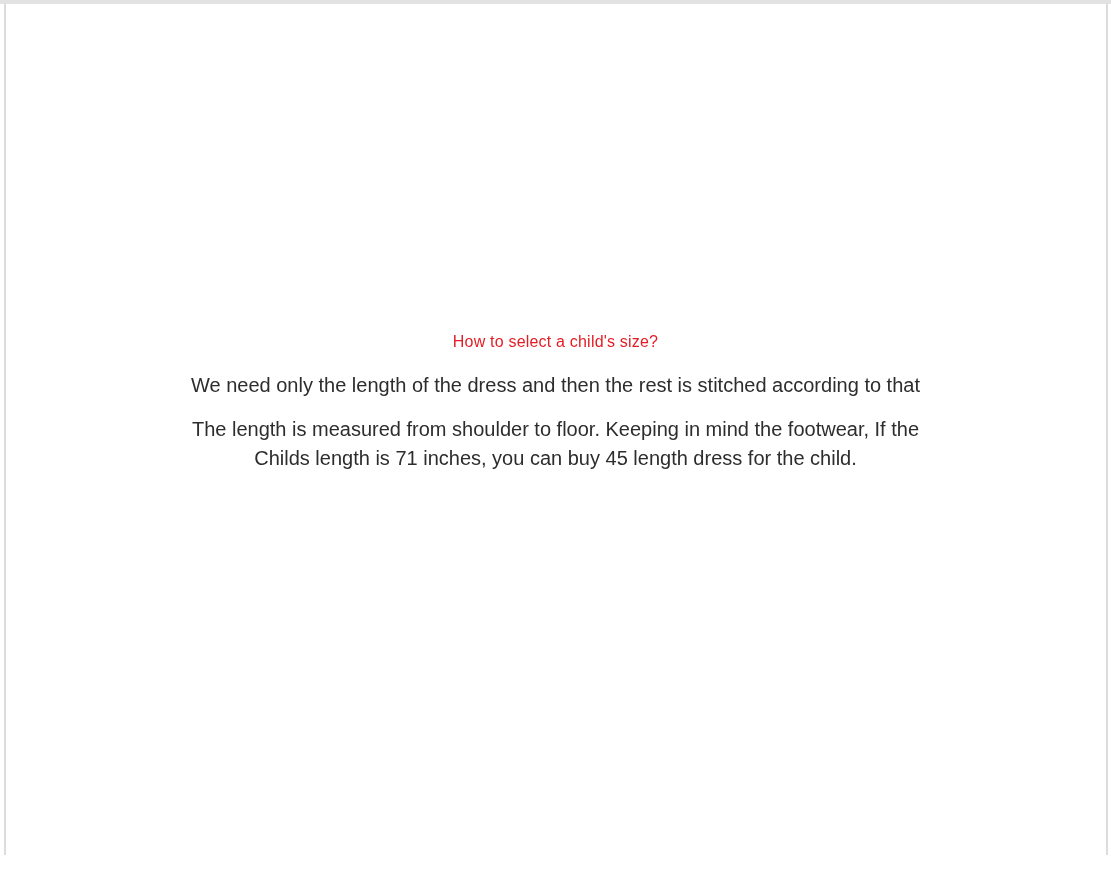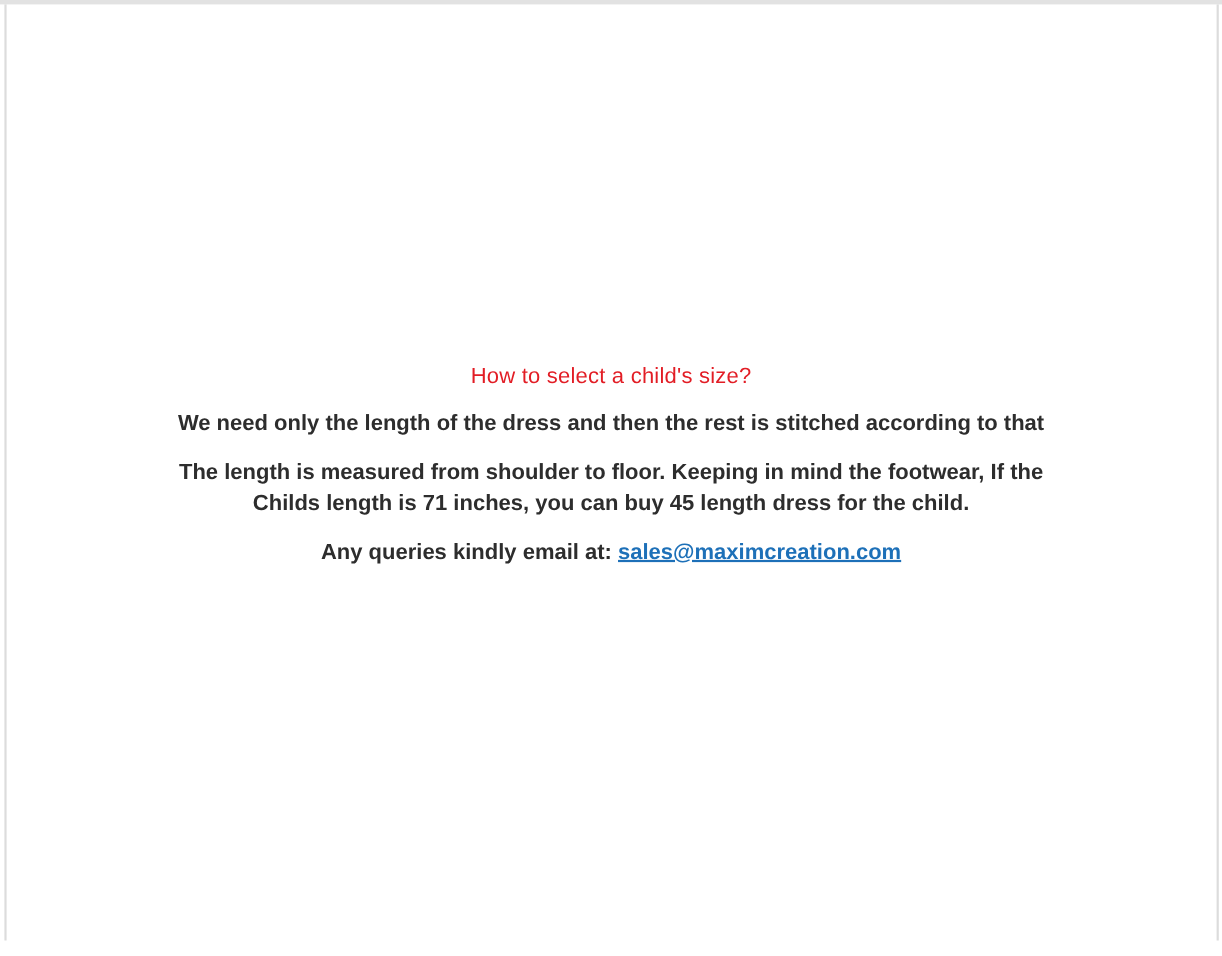--- a/index.html
+++ b/index.html
@@ -33,32 +33,32 @@
   .edge-line.right { right: 3px; }
   .content {
     position: absolute;
     top: 327px;
     left: 50%;
     transform: translateX(-50%);
     width: 1000px;
     text-align: center;
   }
   .heading {
-    font-size: 20px;
+    font-size: 16px;
     line-height: 30px;
     font-weight: 400;
     color: #e21d25;
     margin: 0 0 14px 0;
     letter-spacing: 0.2px;
     text-align: center;
   }
   .para {
     font-size: 20px;
     line-height: 29px;
-    font-weight: 700;
+    font-weight: 400;
     margin: 0 0 15px 0;
     color: #2d2d2d;
   }
   .email-link {
     color: #1d70b8;
     text-decoration: underline;
     cursor: pointer;
   }
 </style>
 </head>
@@ -72,17 +72,14 @@
   <main class="content">
     <h1 class="heading">How to select a child's size?</h1>
 
     <p class="para">We need only the length of the dress and then the rest is stitched according to that</p>
 
     <p class="para">
       <span>The length is measured from shoulder to floor. Keeping in mind the footwear, If the</span><br>
       <span>Childs length is 71 inches, you can buy 45 length dress for the child.</span>
     </p>
 
-    <p class="para">
-      <span>Any queries kindly email at: </span><a href="#" class="email-link">sales@maximcreation.com</a>
-    </p>
   </main>
 </div>
 
 </body></html>

